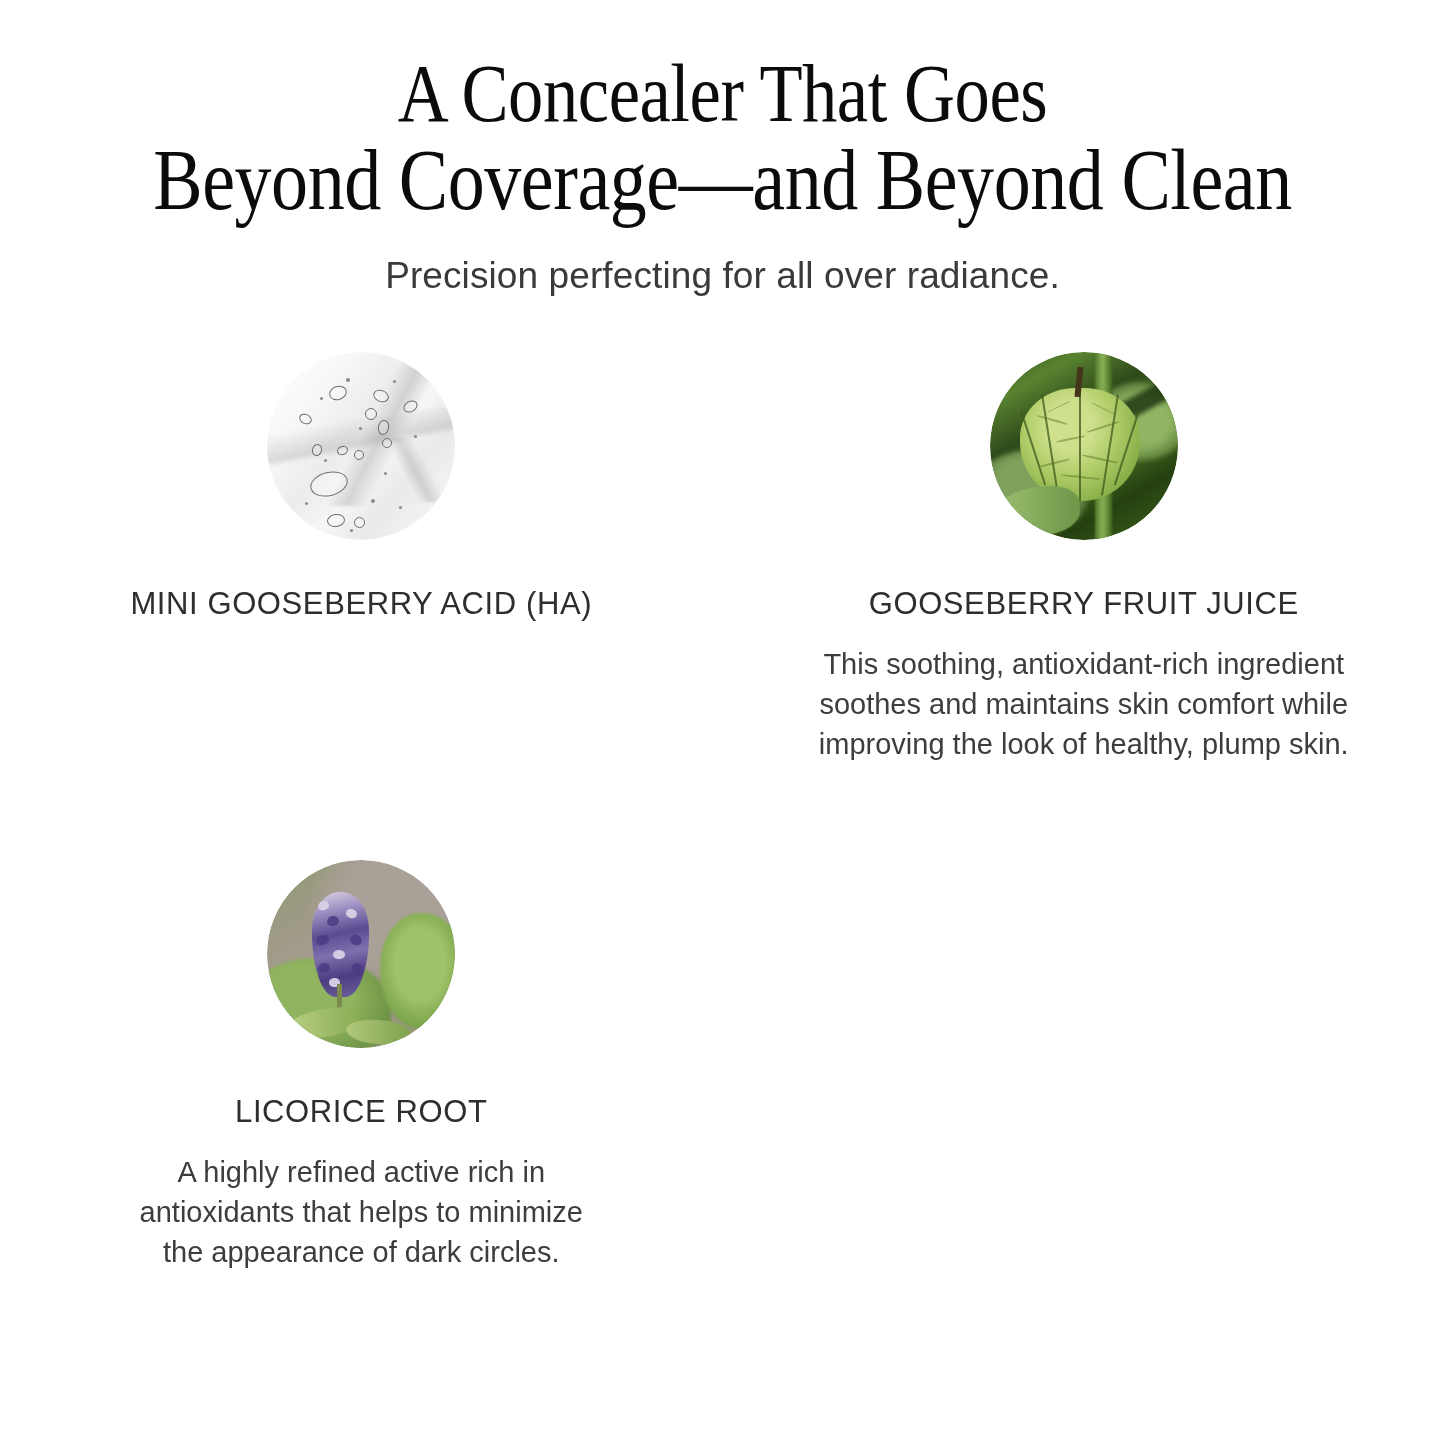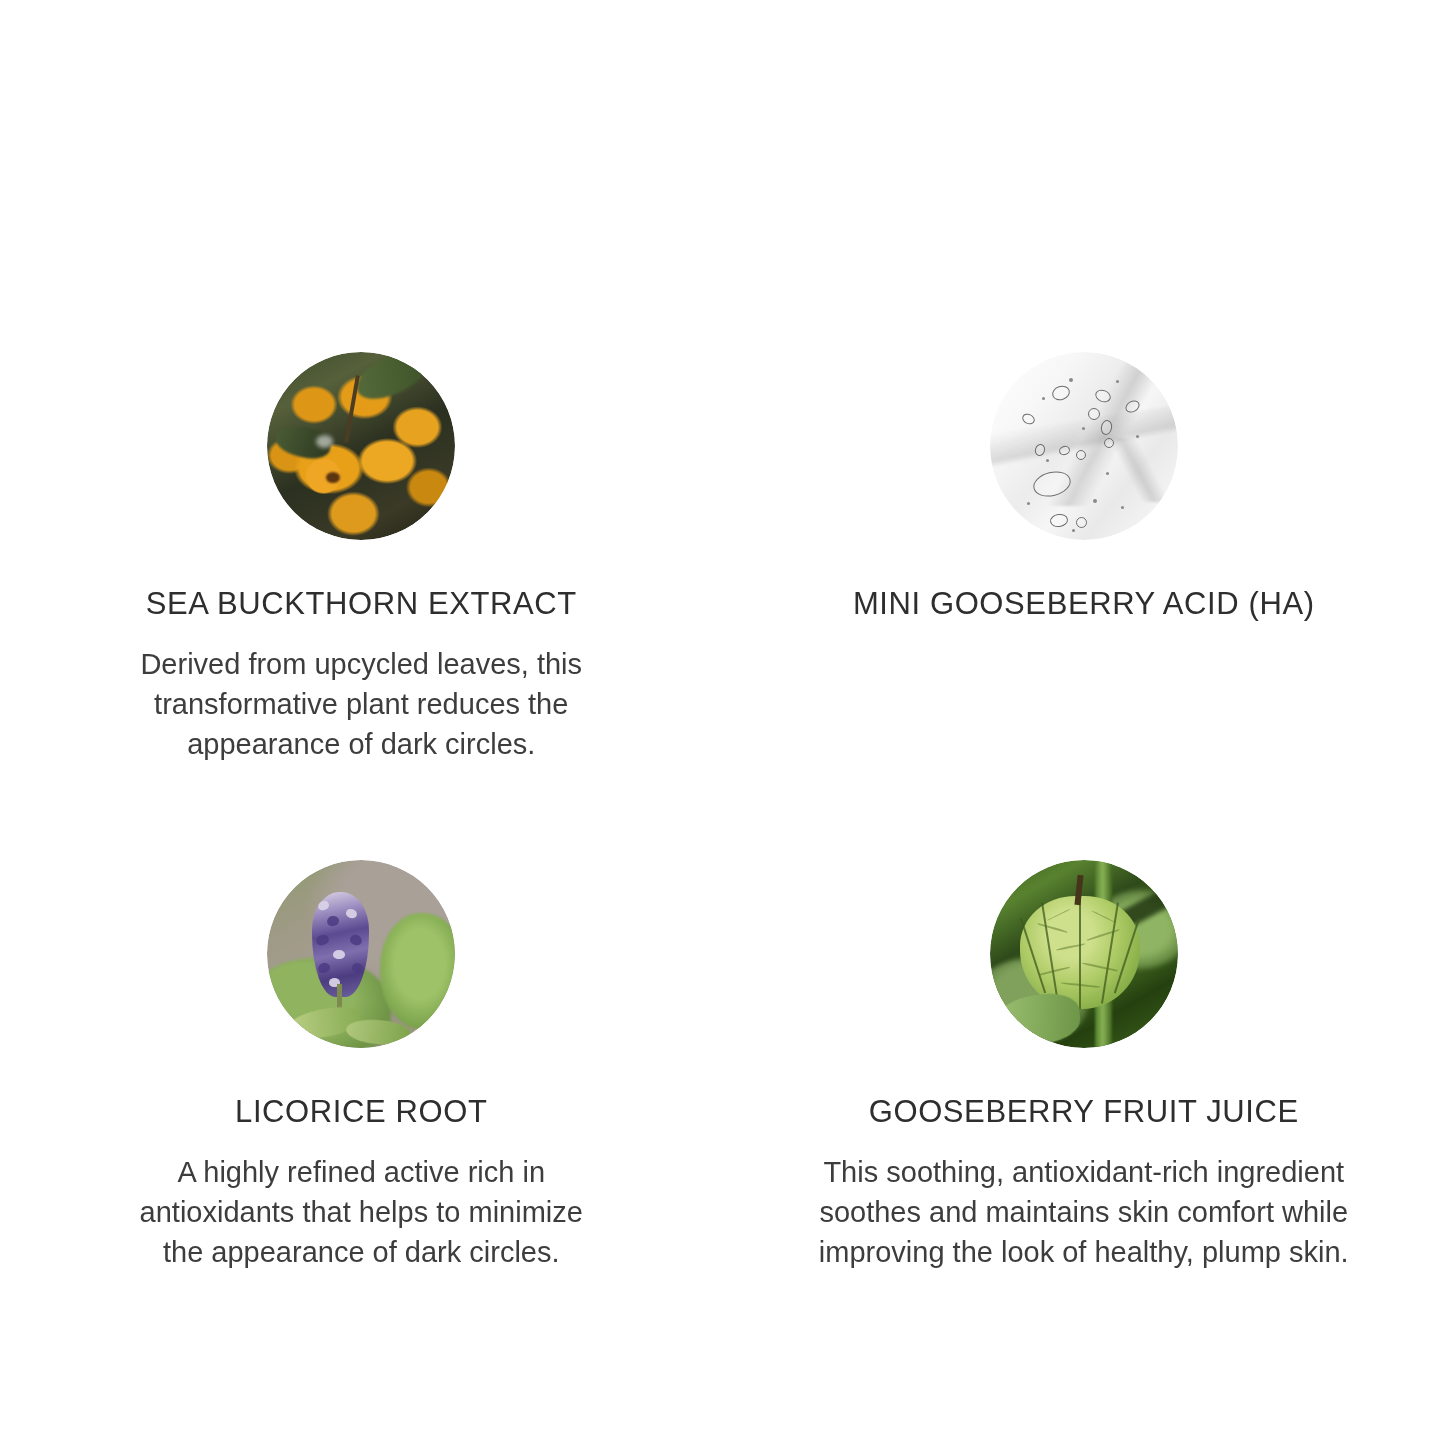--- a/index.html
+++ b/index.html
@@ -322,36 +322,30 @@
     text-align: center;
     max-width: 540px;
   }
   .card-left .card-body { max-width: 470px; }
 </style>
 </head>
 <body>
 
 <div class="page">
 
+  <div class="header">
+    <h1 class="headline">
+      <span class="headline-line">A Concealer That Goes</span>
+      <span class="headline-line headline-line-2">Beyond Coverage—and Beyond Clean</span>
+    </h1>
+    <p class="subhead">Precision perfecting for all over radiance.</p>
+  </div>
 
   <div class="grid">
 
-    <div class="card card-left">
-      <div class="thumb-wrap">
-        <div class="thumb t-buckthorn">
-          <div class="leaf-a"></div>
-          <div class="leaf-b"></div>
-          <div class="stem"></div>
-          <div class="spot"></div>
-          <div class="gloss"></div>
-        </div>
-      </div>
-      <div class="card-title">SEA BUCKTHORN EXTRACT</div>
-      <div class="card-body">Derived from upcycled leaves, this transformative plant reduces the appearance of dark circles.</div>
-    </div>
 
     <div class="card">
       <div class="thumb-wrap">
         <div class="thumb t-gel">
           <div class="fold1"></div>
           <div class="fold2"></div>
           <div class="fold3"></div>
           <div class="bub" style="left:33%;top:18%;width:16px;height:12px;transform:rotate(-18deg);"></div>
           <div class="bub" style="left:56%;top:20%;width:14px;height:10px;transform:rotate(22deg);"></div>
           <div class="bub" style="left:72%;top:26%;width:13px;height:9px;transform:rotate(-30deg);"></div>
@@ -374,44 +368,20 @@
           <div class="dot" style="left:62%;top:64%;width:3px;height:3px;"></div>
           <div class="dot" style="left:55%;top:78%;width:4px;height:4px;"></div>
           <div class="dot" style="left:70%;top:82%;width:3px;height:3px;"></div>
           <div class="dot" style="left:20%;top:80%;width:3px;height:3px;"></div>
           <div class="dot" style="left:44%;top:94%;width:3px;height:3px;"></div>
         </div>
       </div>
       <div class="card-title">MINI GOOSEBERRY ACID (HA)</div>
     </div>
 
-    <div class="card card-left">
-      <div class="thumb-wrap">
-        <div class="thumb t-licorice">
-          <div class="foliage-l"></div>
-          <div class="foliage-r"></div>
-          <div class="spike"></div>
-          <div class="floret pale" style="left:27%;top:22%;width:11px;height:9px;transform:rotate(-24deg);"></div>
-          <div class="floret" style="left:32%;top:30%;width:12px;height:10px;transform:rotate(-12deg);"></div>
-          <div class="floret pale" style="left:42%;top:26%;width:11px;height:9px;transform:rotate(16deg);"></div>
-          <div class="floret" style="left:26%;top:40%;width:13px;height:10px;transform:rotate(-18deg);"></div>
-          <div class="floret" style="left:44%;top:40%;width:12px;height:10px;transform:rotate(20deg);"></div>
-          <div class="floret pale" style="left:35%;top:48%;width:12px;height:9px;"></div>
-          <div class="floret" style="left:27%;top:55%;width:12px;height:10px;transform:rotate(-22deg);"></div>
-          <div class="floret" style="left:45%;top:55%;width:11px;height:10px;transform:rotate(24deg);"></div>
-          <div class="floret pale" style="left:33%;top:63%;width:11px;height:9px;"></div>
-          <div class="spike-stem"></div>
-          <div class="leaf1"></div>
-          <div class="leaf2"></div>
-        </div>
-      </div>
-      <div class="card-title">LICORICE ROOT</div>
-      <div class="card-body">A highly refined active rich in antioxidants that helps to minimize the appearance of dark circles.</div>
-    </div>
-
     <div class="card">
       <div class="thumb-wrap">
         <div class="thumb t-goose">
           <div class="blurleaf-b"></div>
           <div class="darkband"></div>
           <div class="stalk"></div>
           <div class="blurleaf-a"></div>
           <div class="husk">
             <div class="rib" style="left:49%;top:0;width:2.5px;height:100%;"></div>
             <div class="rib" style="left:24%;top:6%;width:2px;height:90%;transform:rotate(-9deg);"></div>
@@ -429,14 +399,38 @@
           </div>
           <div class="tip"></div>
           <div class="btmtip"></div>
           <div class="frontleaf"></div>
         </div>
       </div>
       <div class="card-title">GOOSEBERRY FRUIT JUICE</div>
       <div class="card-body">This soothing, antioxidant-rich ingredient soothes and maintains skin comfort while improving the look of healthy, plump skin.</div>
     </div>
 
+    <div class="card card-left">
+      <div class="thumb-wrap">
+        <div class="thumb t-licorice">
+          <div class="foliage-l"></div>
+          <div class="foliage-r"></div>
+          <div class="spike"></div>
+          <div class="floret pale" style="left:27%;top:22%;width:11px;height:9px;transform:rotate(-24deg);"></div>
+          <div class="floret" style="left:32%;top:30%;width:12px;height:10px;transform:rotate(-12deg);"></div>
+          <div class="floret pale" style="left:42%;top:26%;width:11px;height:9px;transform:rotate(16deg);"></div>
+          <div class="floret" style="left:26%;top:40%;width:13px;height:10px;transform:rotate(-18deg);"></div>
+          <div class="floret" style="left:44%;top:40%;width:12px;height:10px;transform:rotate(20deg);"></div>
+          <div class="floret pale" style="left:35%;top:48%;width:12px;height:9px;"></div>
+          <div class="floret" style="left:27%;top:55%;width:12px;height:10px;transform:rotate(-22deg);"></div>
+          <div class="floret" style="left:45%;top:55%;width:11px;height:10px;transform:rotate(24deg);"></div>
+          <div class="floret pale" style="left:33%;top:63%;width:11px;height:9px;"></div>
+          <div class="spike-stem"></div>
+          <div class="leaf1"></div>
+          <div class="leaf2"></div>
+        </div>
+      </div>
+      <div class="card-title">LICORICE ROOT</div>
+      <div class="card-body">A highly refined active rich in antioxidants that helps to minimize the appearance of dark circles.</div>
+    </div>
+
   </div>
 </div>
 
 </body></html>

